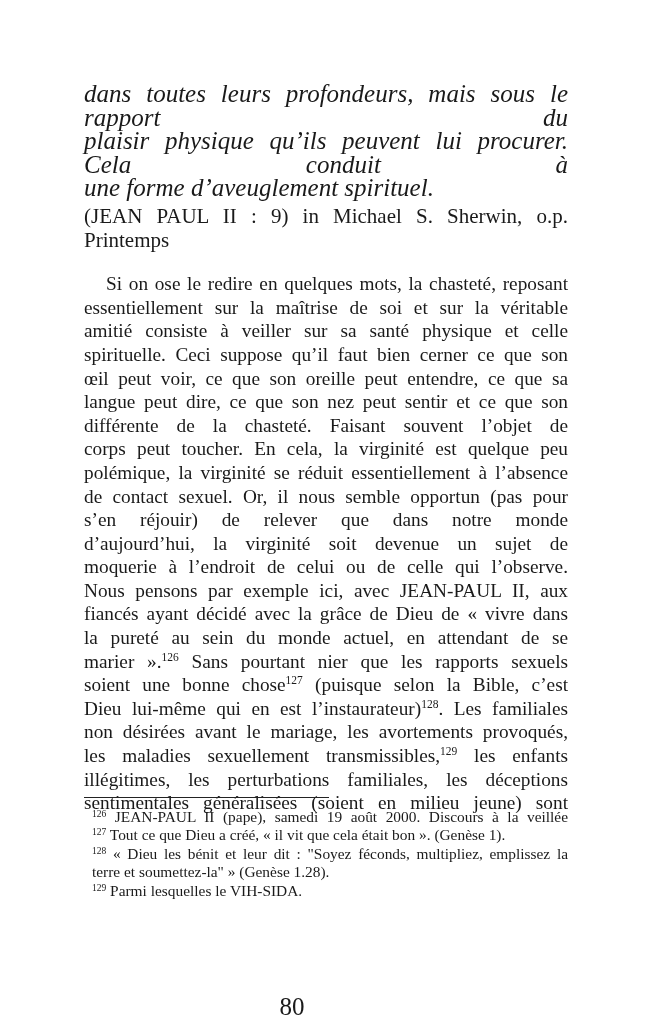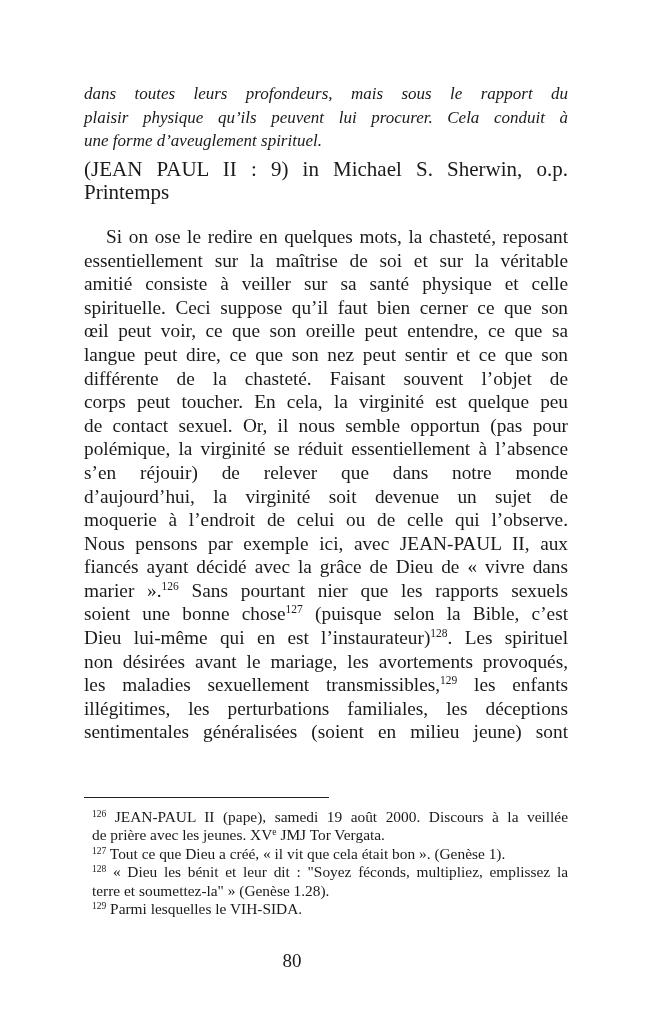--- a/index.html
+++ b/index.html
@@ -3,21 +3,21 @@
   <meta charset="utf-8">
   <style>
     html, body { margin: 0; padding: 0; background: #ffffff; }
     body {
       width: 650px; height: 1036px; position: relative; overflow: hidden;
       font-family: "Liberation Serif", "DejaVu Serif", serif;
       color: #1a1a1a;
     }
     .page { position: absolute; left: 84px; top: 82px; width: 484px; }
     .quote {
-      font-style: italic; font-size: 17px; line-height: 23.6px;
+      font-style: italic; font-size: 25px; line-height: 23.6px;
       text-align: justify; margin: 0; text-align-last: left;
     }
     .source {
       font-size: 21px; line-height: 23.6px; margin: 5px 0 0 0;
       text-align: justify; text-align-last: left;
     }
     .body-text {
       font-size: 19.3px; line-height: 23.6px; margin: 20px 0 0 0;
       text-align: justify; text-indent: 22px;
     }
@@ -29,22 +29,22 @@
     }
     .footnotes {
       position: absolute; left: 84px; top: 808px; width: 484px;
       font-size: 15.4px; line-height: 18.4px;
     }
     .fn { margin: 0; text-align: justify; }
     .fn .line { text-align-last: justify; margin-left: 8px; }
     .fn .line.end { text-align-last: left; }
     .fn sup { font-size: 9.5px; vertical-align: 5px; }
     .page-number {
-      position: absolute; left: 0; width: 584px; top: 950px;
-      text-align: center; font-size: 19px;
+      position: absolute; left: 0; width: 584px; top: 993px;
+      text-align: center; font-size: 25px;
     }
   </style>
 </head>
 <body>
 
 <div class="page">
   <p class="quote">
     <span class="line">dans toutes leurs profondeurs, mais sous le rapport du</span>
     <span class="line">plaisir physique qu’ils peuvent lui procurer. Cela conduit à</span>
     <span class="line" style="text-align-last:left">une forme d’aveuglement spirituel.</span>
@@ -54,43 +54,43 @@
   </p>
   <p class="body-text" style="text-indent:0">
     <span class="line" style="padding-left:22px">Si on ose le redire en quelques mots, la chasteté, reposant</span>
     <span class="line">essentiellement sur la maîtrise de soi et sur la véritable</span>
     <span class="line">amitié consiste à veiller sur sa santé physique et celle</span>
     <span class="line">spirituelle. Ceci suppose qu’il faut bien cerner ce que son</span>
     <span class="line">œil peut voir, ce que son oreille peut entendre, ce que sa</span>
     <span class="line">langue peut dire, ce que son nez peut sentir et ce que son</span>
     <span class="line">différente de la chasteté. Faisant souvent l’objet de</span>
     <span class="line">corps peut toucher. En cela, la virginité est quelque peu</span>
+    <span class="line">polémique, la virginité se réduit essentiellement à l’absence</span>
     <span class="line">de contact sexuel. Or, il nous semble opportun (pas pour</span>
-    <span class="line">polémique, la virginité se réduit essentiellement à l’absence</span>
     <span class="line">s’en réjouir) de relever que dans notre monde</span>
     <span class="line">d’aujourd’hui, la virginité soit devenue un sujet de</span>
     <span class="line">moquerie à l’endroit de celui ou de celle qui l’observe.</span>
     <span class="line">Nous pensons par exemple ici, avec JEAN-PAUL II, aux</span>
     <span class="line">fiancés ayant décidé avec la grâce de Dieu de « vivre dans</span>
+    <span class="line">la pureté au sein du monde actuel, en attendant de se</span>
     <span class="line"><span>marier ».</span><sup>126</sup><span> Sans pourtant nier que les rapports sexuels</span></span>
     <span class="line"><span>soient une bonne chose</span><sup>127</sup><span> (puisque selon la Bible, c’est</span></span>
-    <span class="line"><span>Dieu lui-même qui en est l’instaurateur)</span><sup>128</sup><span>. Les spirituel</span></span>
+    <span class="line"><span>Dieu lui-même qui en est l’instaurateur)</span><sup>128</sup><span>. Les familiales</span></span>
     <span class="line">non désirées avant le mariage, les avortements provoqués,</span>
     <span class="line"><span>les maladies sexuellement transmissibles,</span><sup>129</sup><span> les enfants</span></span>
     <span class="line">illégitimes, les perturbations familiales, les déceptions</span>
     <span class="line">sentimentales généralisées (soient en milieu jeune) sont</span>
   </p>
 </div>
 
 <div class="rule"></div>
 
 <div class="footnotes">
   <p class="fn">
     <span class="line"><sup>126</sup><span> JEAN-PAUL II (pape), samedi 19 août 2000. Discours à la veillée</span></span>
-    <span class="line end"><span>de prière avec les jeunes. XV</span><sup>e</sup><span> JMJ Tor Vergata.</span></span>
   </p>
   <p class="fn">
     <span class="line end"><sup>127</sup><span> Tout ce que Dieu a créé, « il vit que cela était bon ». (Genèse 1).</span></span>
   </p>
   <p class="fn">
     <span class="line"><sup>128</sup><span> « Dieu les bénit et leur dit : "Soyez féconds, multipliez, emplissez la</span></span>
     <span class="line end">terre et soumettez-la" » (Genèse 1.28).</span>
   </p>
   <p class="fn">
     <span class="line end"><sup>129</sup><span> Parmi lesquelles le VIH-SIDA.</span></span>

